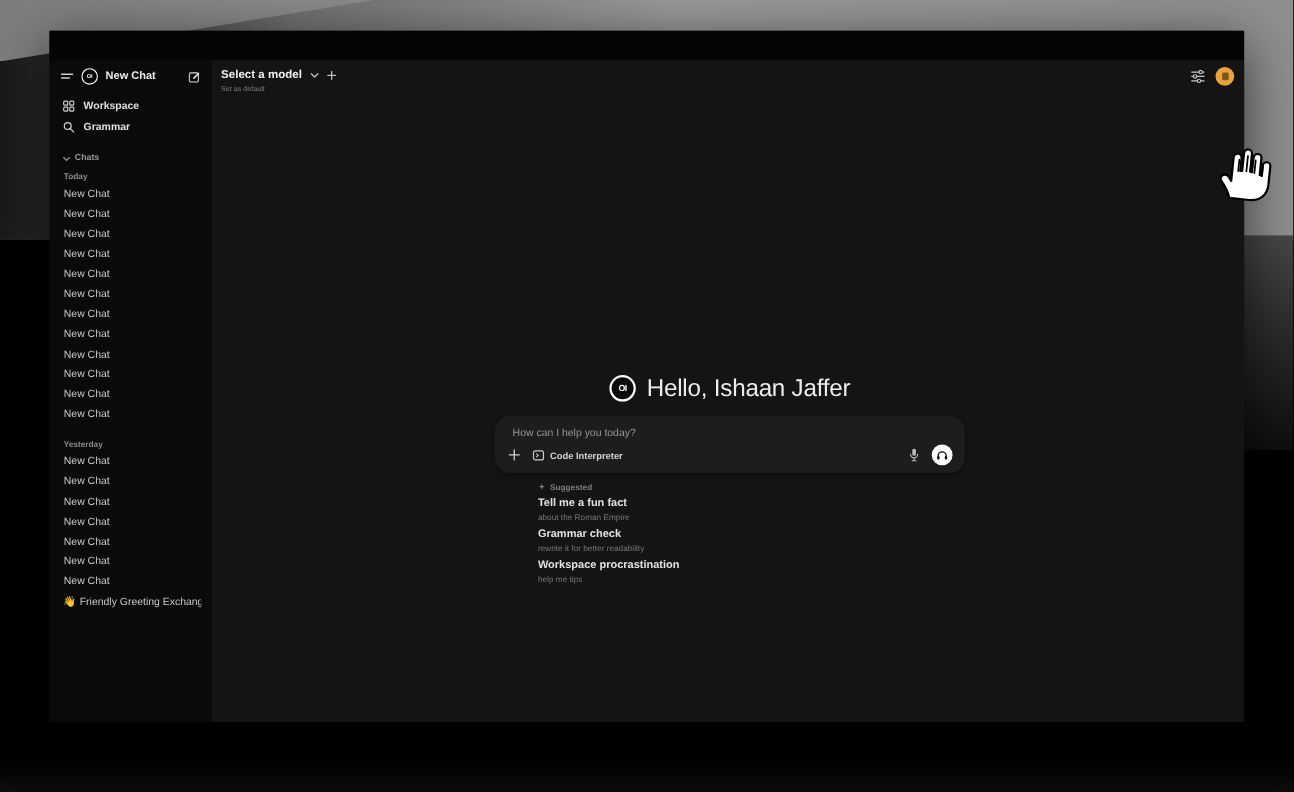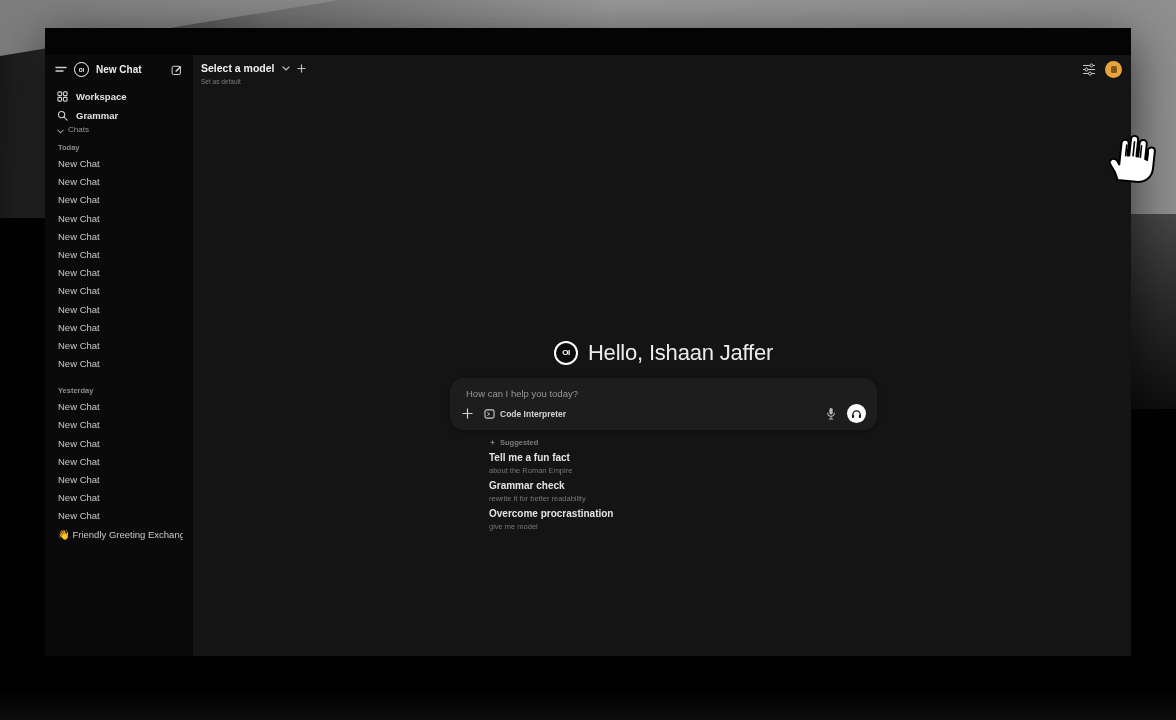--- a/index.html
+++ b/index.html
@@ -29,22 +29,22 @@
   .sidebar { width:148px; flex:none; background:#0a0a0a; padding:6px 10px 0 10px; overflow:hidden;
     display:flex; flex-direction:column; }
   .sb-header { display:flex; align-items:center; gap:7px; height:17px; }
   .sb-title { font-size:10px; font-weight:700; color:#ededed; white-space:nowrap; }
   .mini-logo { width:15px; height:15px; border-radius:50%; background:#050505; border:1.5px solid #fff;
     color:#fff; font-size:5px; font-weight:800; display:flex; align-items:center; justify-content:center; flex:none; }
   .icon { display:inline-flex; align-items:center; justify-content:center; flex:none; }
   .sb-nav { margin-top:9px; }
   .sb-nav-item { display:flex; align-items:center; gap:8px; height:19px; font-size:9.5px; font-weight:600;
     color:#e2e2e2; padding-left:2px; cursor:pointer; }
-  .sb-chats-toggle { display:flex; align-items:flex-end; gap:4px; font-size:8px;
-    color:#979797; font-weight:400; padding-left:2px; }
+  .sb-chats-toggle { display:flex; align-items:flex-end; gap:4px; margin-top:13px; font-size:8px;
+    color:#979797; font-weight:700; padding-left:2px; }
   .sb-group-label { font-size:7.5px; color:#8b8b8b; font-weight:600; margin:9px 0 3px 3px; }
   .sb-group-label.later { margin-top:13px; }
   .chat-item { height:18.2px; line-height:18.2px; font-size:9.5px; font-weight:500; color:#c9c9c9;
     padding-left:3px; white-space:nowrap; overflow:hidden; cursor:pointer; }
 
   
   .main { flex:1; position:relative; background:#141414; min-width:0; }
   .model-header { position:absolute; left:8px; top:7px; }
   .model-row { display:flex; align-items:center; gap:7px; }
   .model-label { font-size:10.5px; font-weight:700; color:#f1f1f1; }
@@ -263,22 +263,22 @@
                   <div class="prompt-title">Tell me a fun fact</div>
                   <div class="prompt-sub">about the Roman Empire</div>
                 </div>
 
                 <div class="prompt">
                   <div class="prompt-title">Grammar check</div>
                   <div class="prompt-sub">rewrite it for better readability</div>
                 </div>
 
                 <div class="prompt">
-                  <div class="prompt-title">Overcome procrastination</div>
-                  <div class="prompt-sub">give me model</div>
+                  <div class="prompt-title">Workspace procrastination</div>
+                  <div class="prompt-sub">help me tips</div>
                 </div>
               </div>
           </div>
         </div>
 
       </div>
     </div>
   </div>
 
   <div class="cursor">

